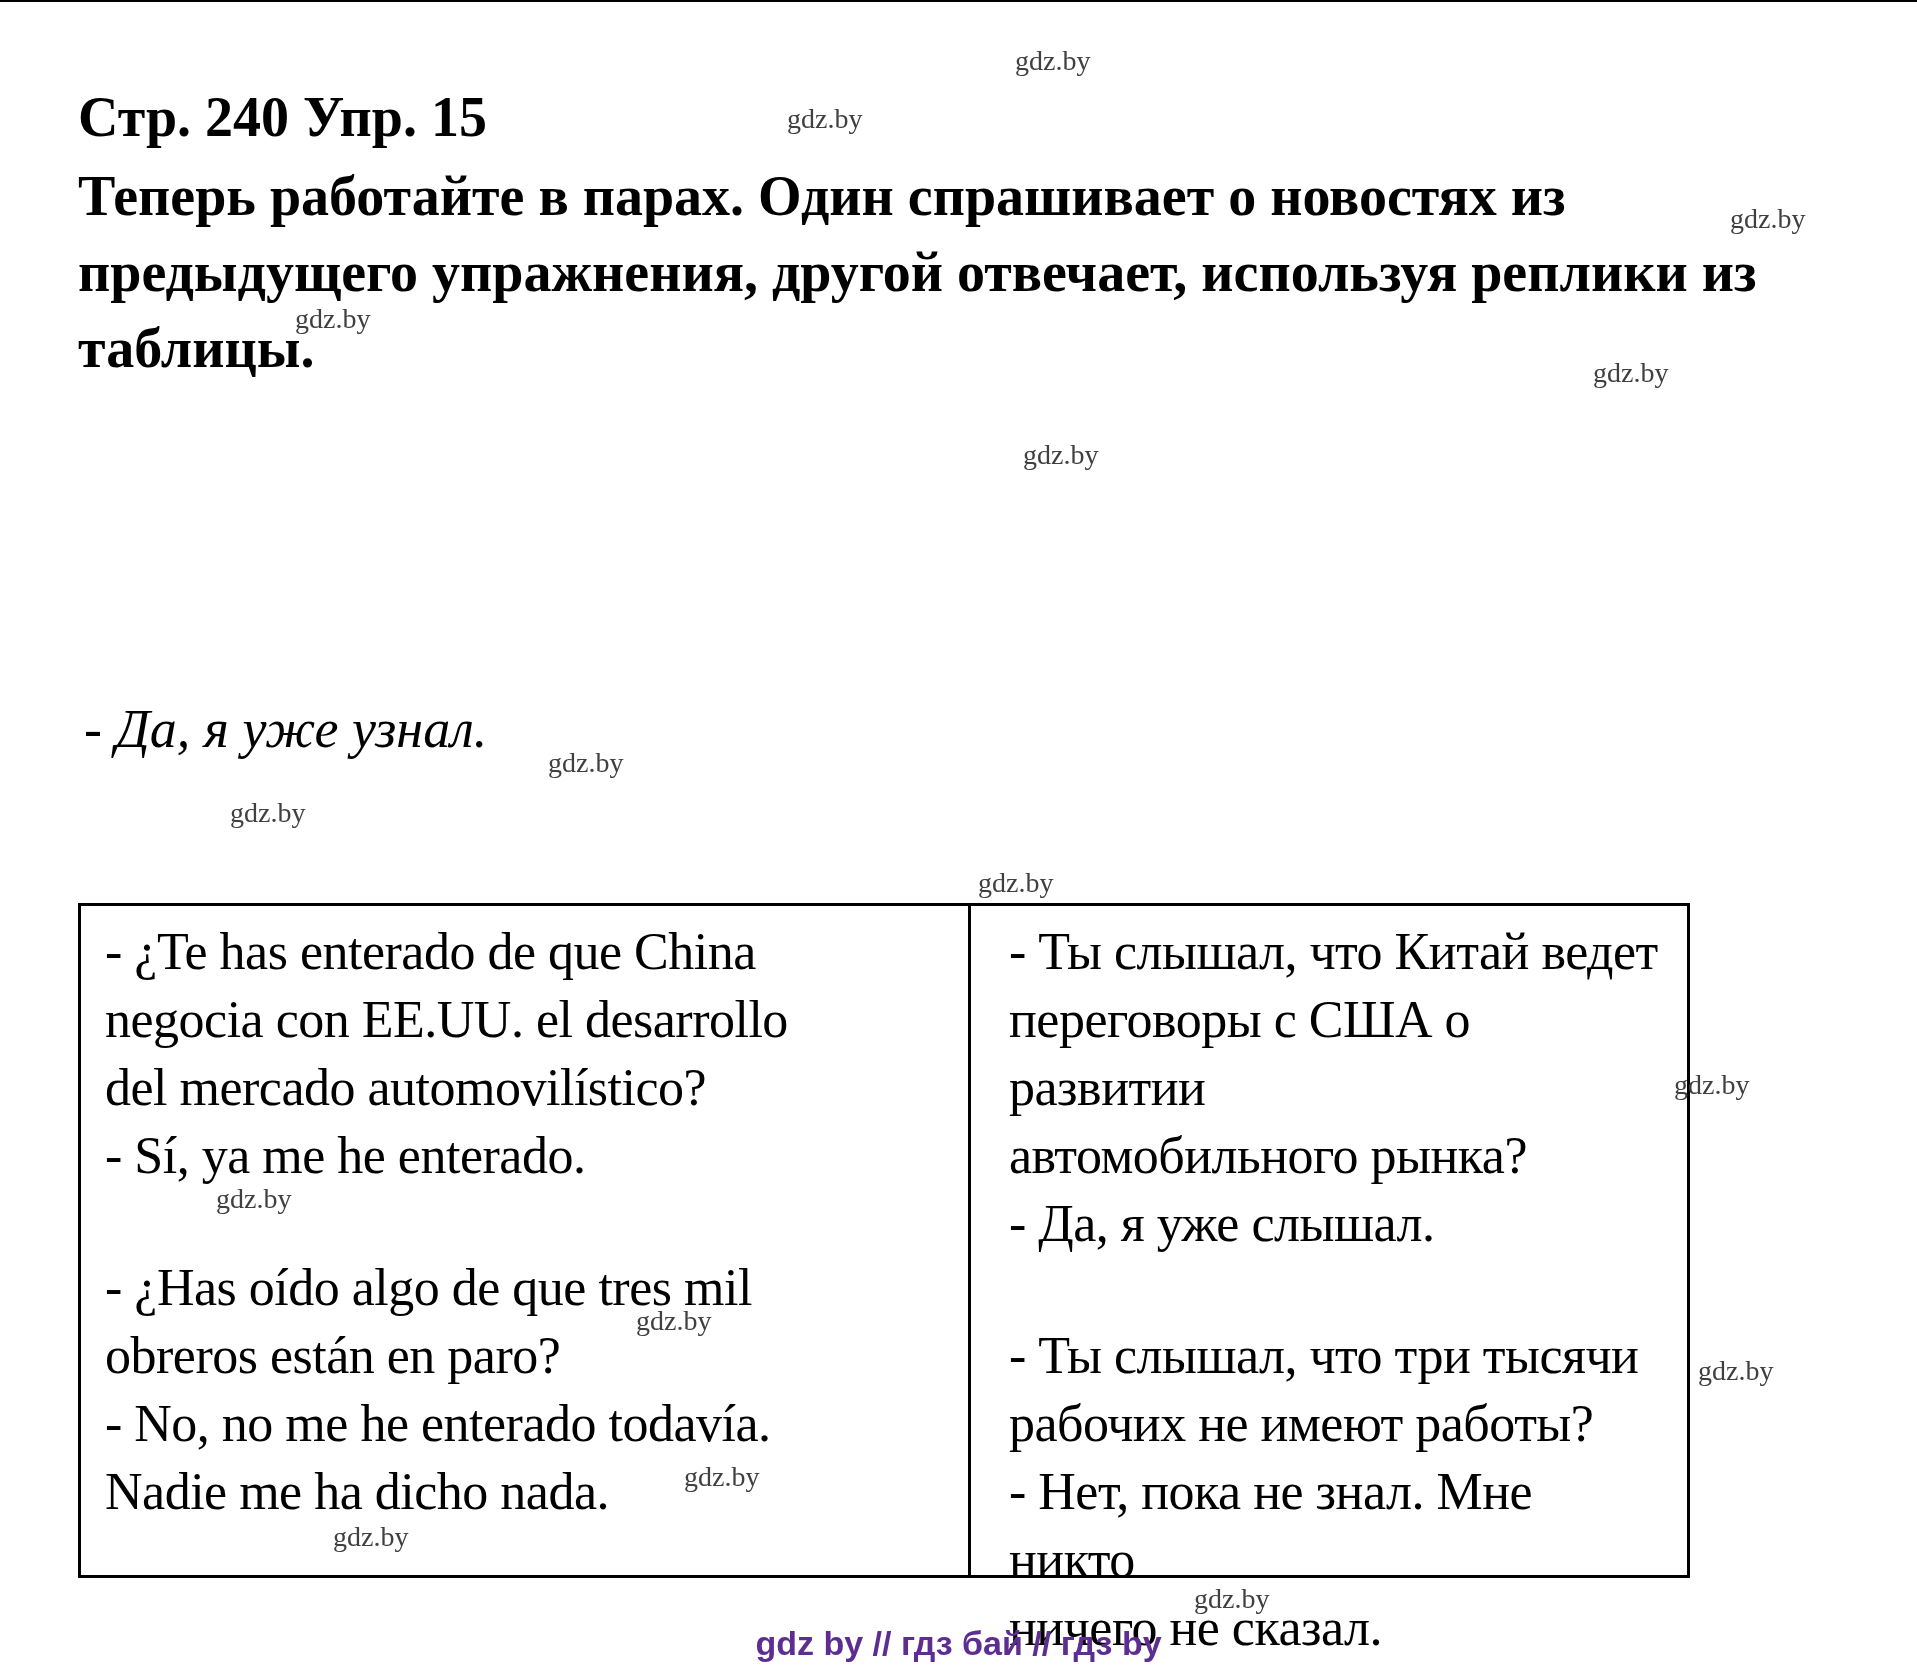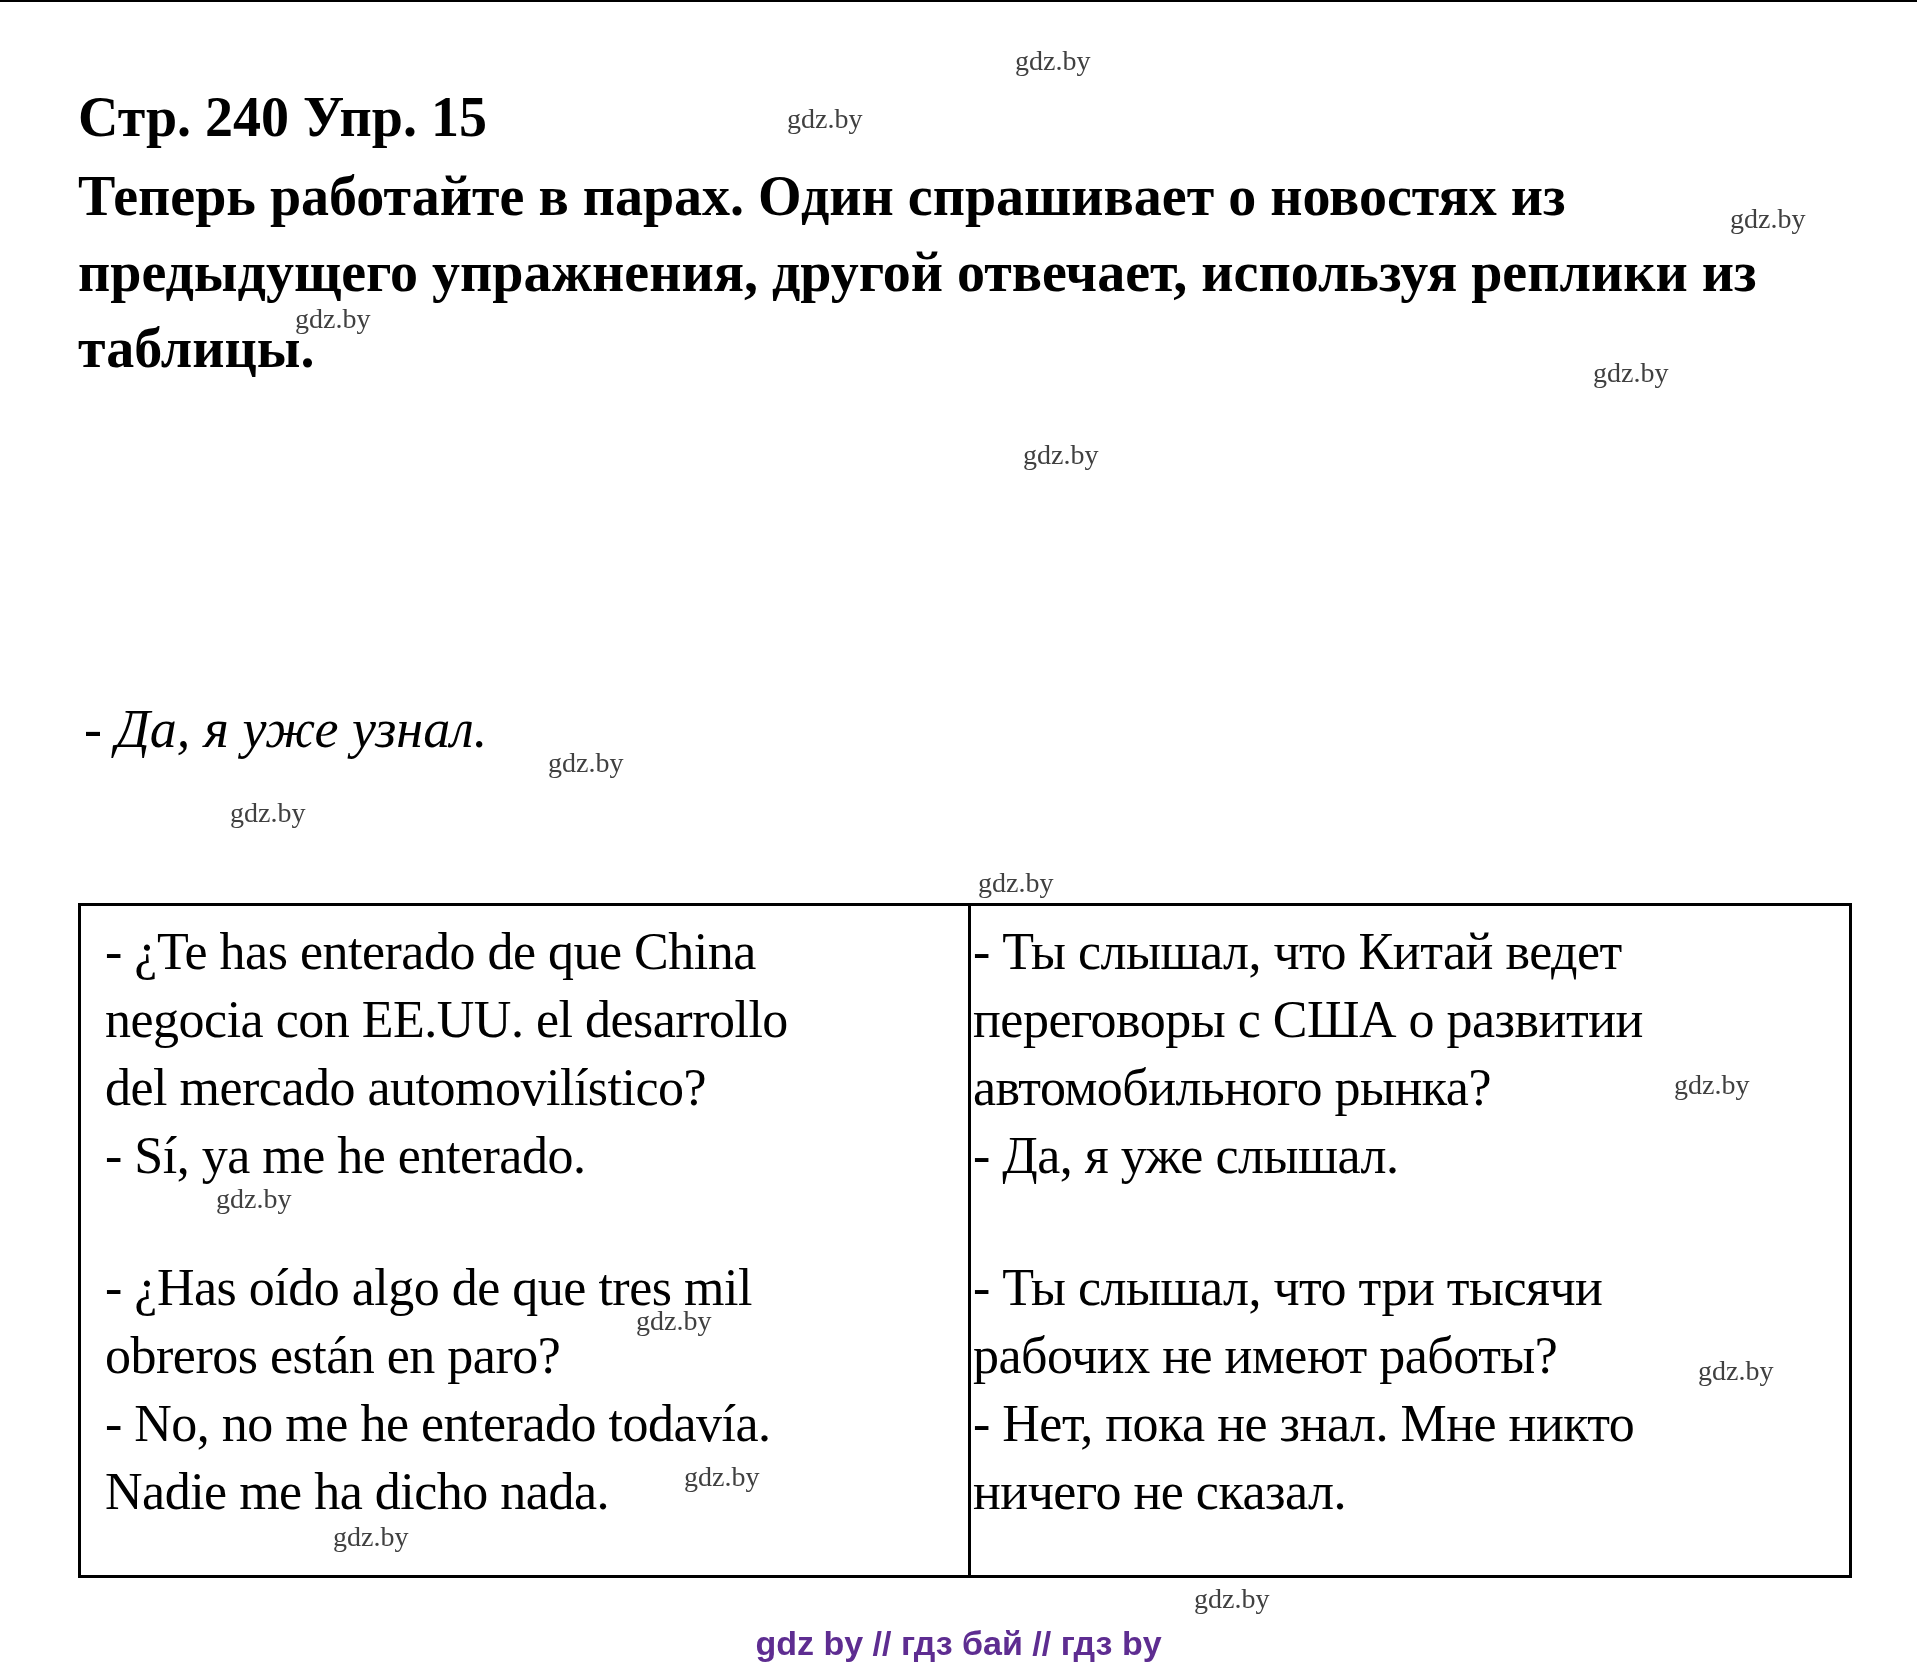--- a/index.html
+++ b/index.html
@@ -35,23 +35,24 @@
     position:absolute;left:78px;top:512px;width:1760px;
     font-size:54px;font-style:italic;line-height:78px;
     white-space:pre-line;
   }
   .answer{
     position:absolute;left:84px;top:690px;
     font-size:54px;font-style:italic;line-height:78px;white-space:nowrap;
   }
   .dialog-table{
     position:absolute;left:78px;top:903px;
-    width:1774px;height:675px;
+    width:1612px;height:675px;
     border:3px solid #000;box-sizing:border-box;
     display:flex;
+    gap:36px;
   }
   .cell{
     box-sizing:border-box;
     padding:12px 18px 12px 24px;
     font-size:52px;line-height:68px;
     letter-spacing:-0.5px;
   }
   .cell-left{width:890px;border-right:3px solid #000;}
   .cell-right{flex:1;padding-left:2px;}
   .dialog-block{white-space:pre-line;}

